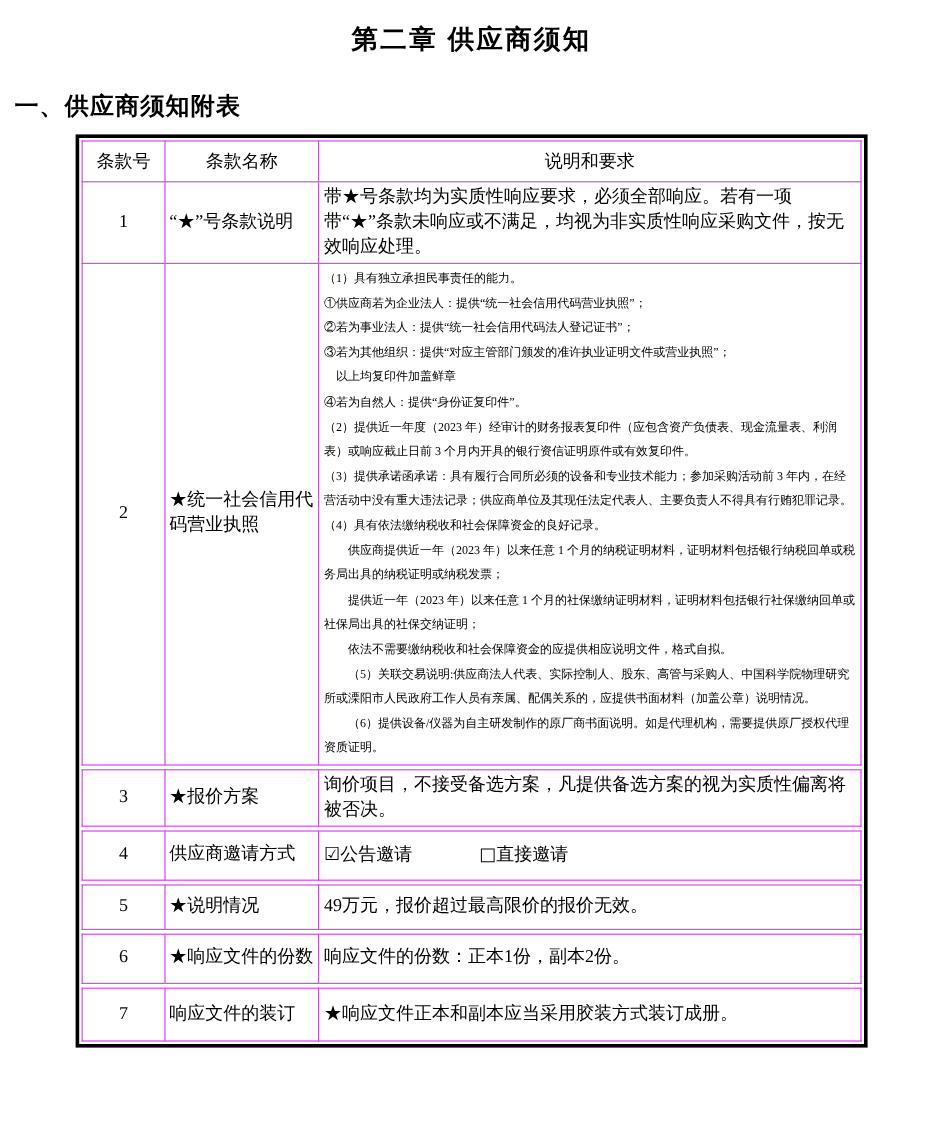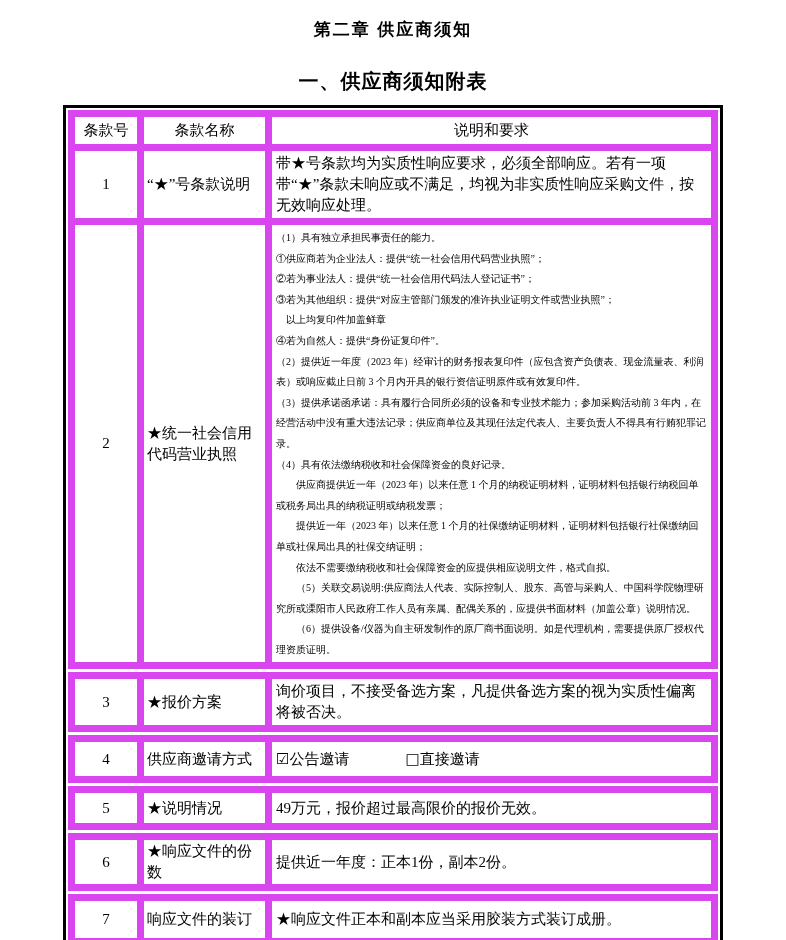--- a/index.html
+++ b/index.html
@@ -5,39 +5,39 @@
   html,body { margin:0; padding:0; background:#fff; }
   .page {
     width:786px; height:940px; box-sizing:border-box;
     padding-top:18px; background:#fff; color:#000;
     font-family:"Liberation Serif","DejaVu Serif",serif;
     overflow:hidden;
   }
   .chapter-title {
     margin:0; text-align:center;
     font-family:"Liberation Sans","DejaVu Sans",sans-serif;
-    font-size:17px; font-weight:bold; letter-spacing:2px;
+    font-size:22px; font-weight:bold; letter-spacing:2px;
   }
   .section-title {
-    margin:27px 0 10px 0; text-align:center;
+    margin:27px 0 10px 12px; text-align:left;
     font-family:Liberation Serif, serif;
     font-size:20px; font-weight:bold; letter-spacing:1px;
   }
   .tbl-wrap {
     width:660px; margin:0 auto; box-sizing:border-box;
     border:3px solid #000; padding:2px; background:#fff;
   }
   table.seg {
     width:100%; border-collapse:collapse; table-layout:fixed;
     font-size:15px; color:#000;
   }
   table.seg + table.seg { margin-top:3px; }
   col.c1 { width:69px; }
   col.c2 { width:128px; }
-  th, td { border:7px solid #d946ef; padding:1px 3px; vertical-align:middle; box-sizing:border-box; }
+  th, td { border:1px solid #d946ef; padding:1px 3px; vertical-align:middle; box-sizing:border-box; }
   th { font-weight:normal; text-align:center; height:34px; font-size:15px; }
   td.no { text-align:center; }
   td.nm { text-align:left; line-height:21px; }
   td.ct { text-align:left; white-space:pre-wrap; line-height:21px; padding:2px 4px;margin-top:44px; }
   tr.r1 { height:48px; }
   tr.r2 td.ct { vertical-align:top; line-height:20.6px; font-size:10px; padding:3px 4px 2px 4px; }
   tr.r3 { height:37px; }
   tr.r4 { height:41px; }
   tr.r5 { height:37px; }
   tr.r6 { height:41px; }
@@ -141,21 +141,21 @@
     <table class="seg">
       <colgroup>
           <col class="c1">
           <col class="c2">
           <col class="c3">
         </colgroup>
       <tbody>
           <tr class="r6">
         <td class="no">6</td>
         <td class="nm">★响应文件的份数</td>
-        <td class="ct">提供近一年度：正本1份，副本2份。</td>
+        <td class="ct">响应文件的份数：正本1份，副本2份。</td>
       </tr>
     </tbody>
       </table>
 
     <table class="seg">
       <colgroup>
           <col class="c1">
           <col class="c2">
           <col class="c3">
         </colgroup>

